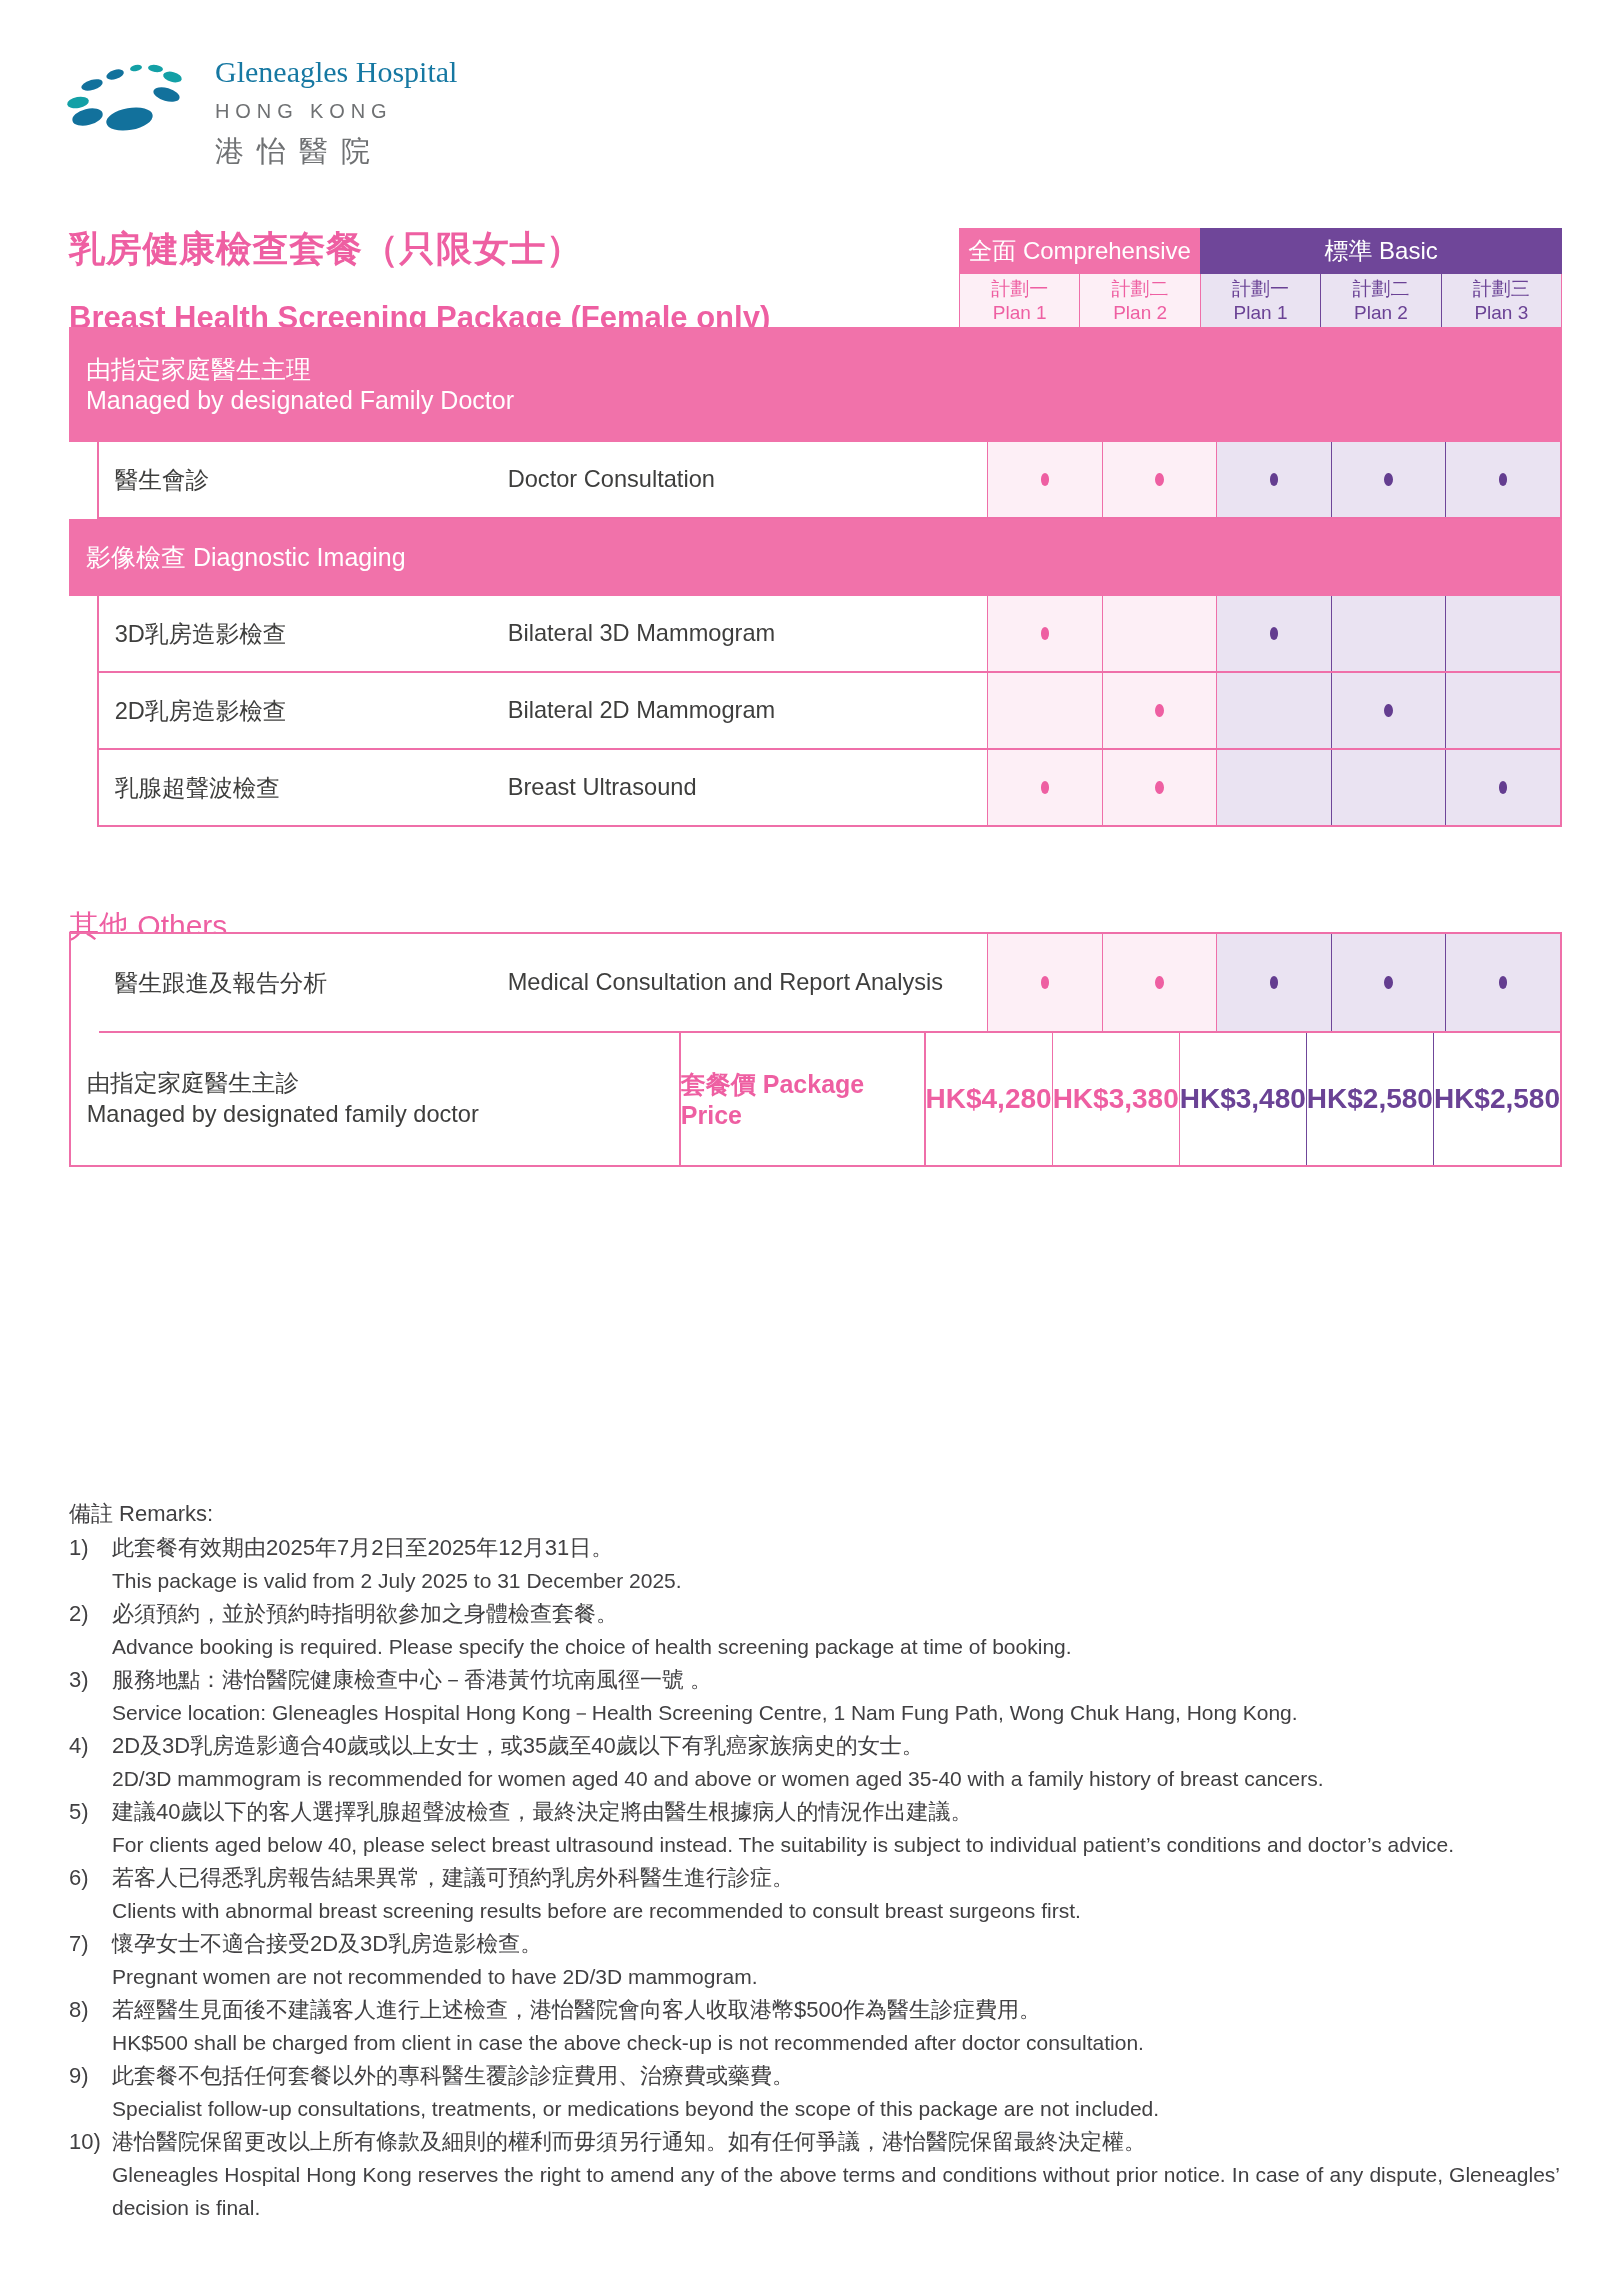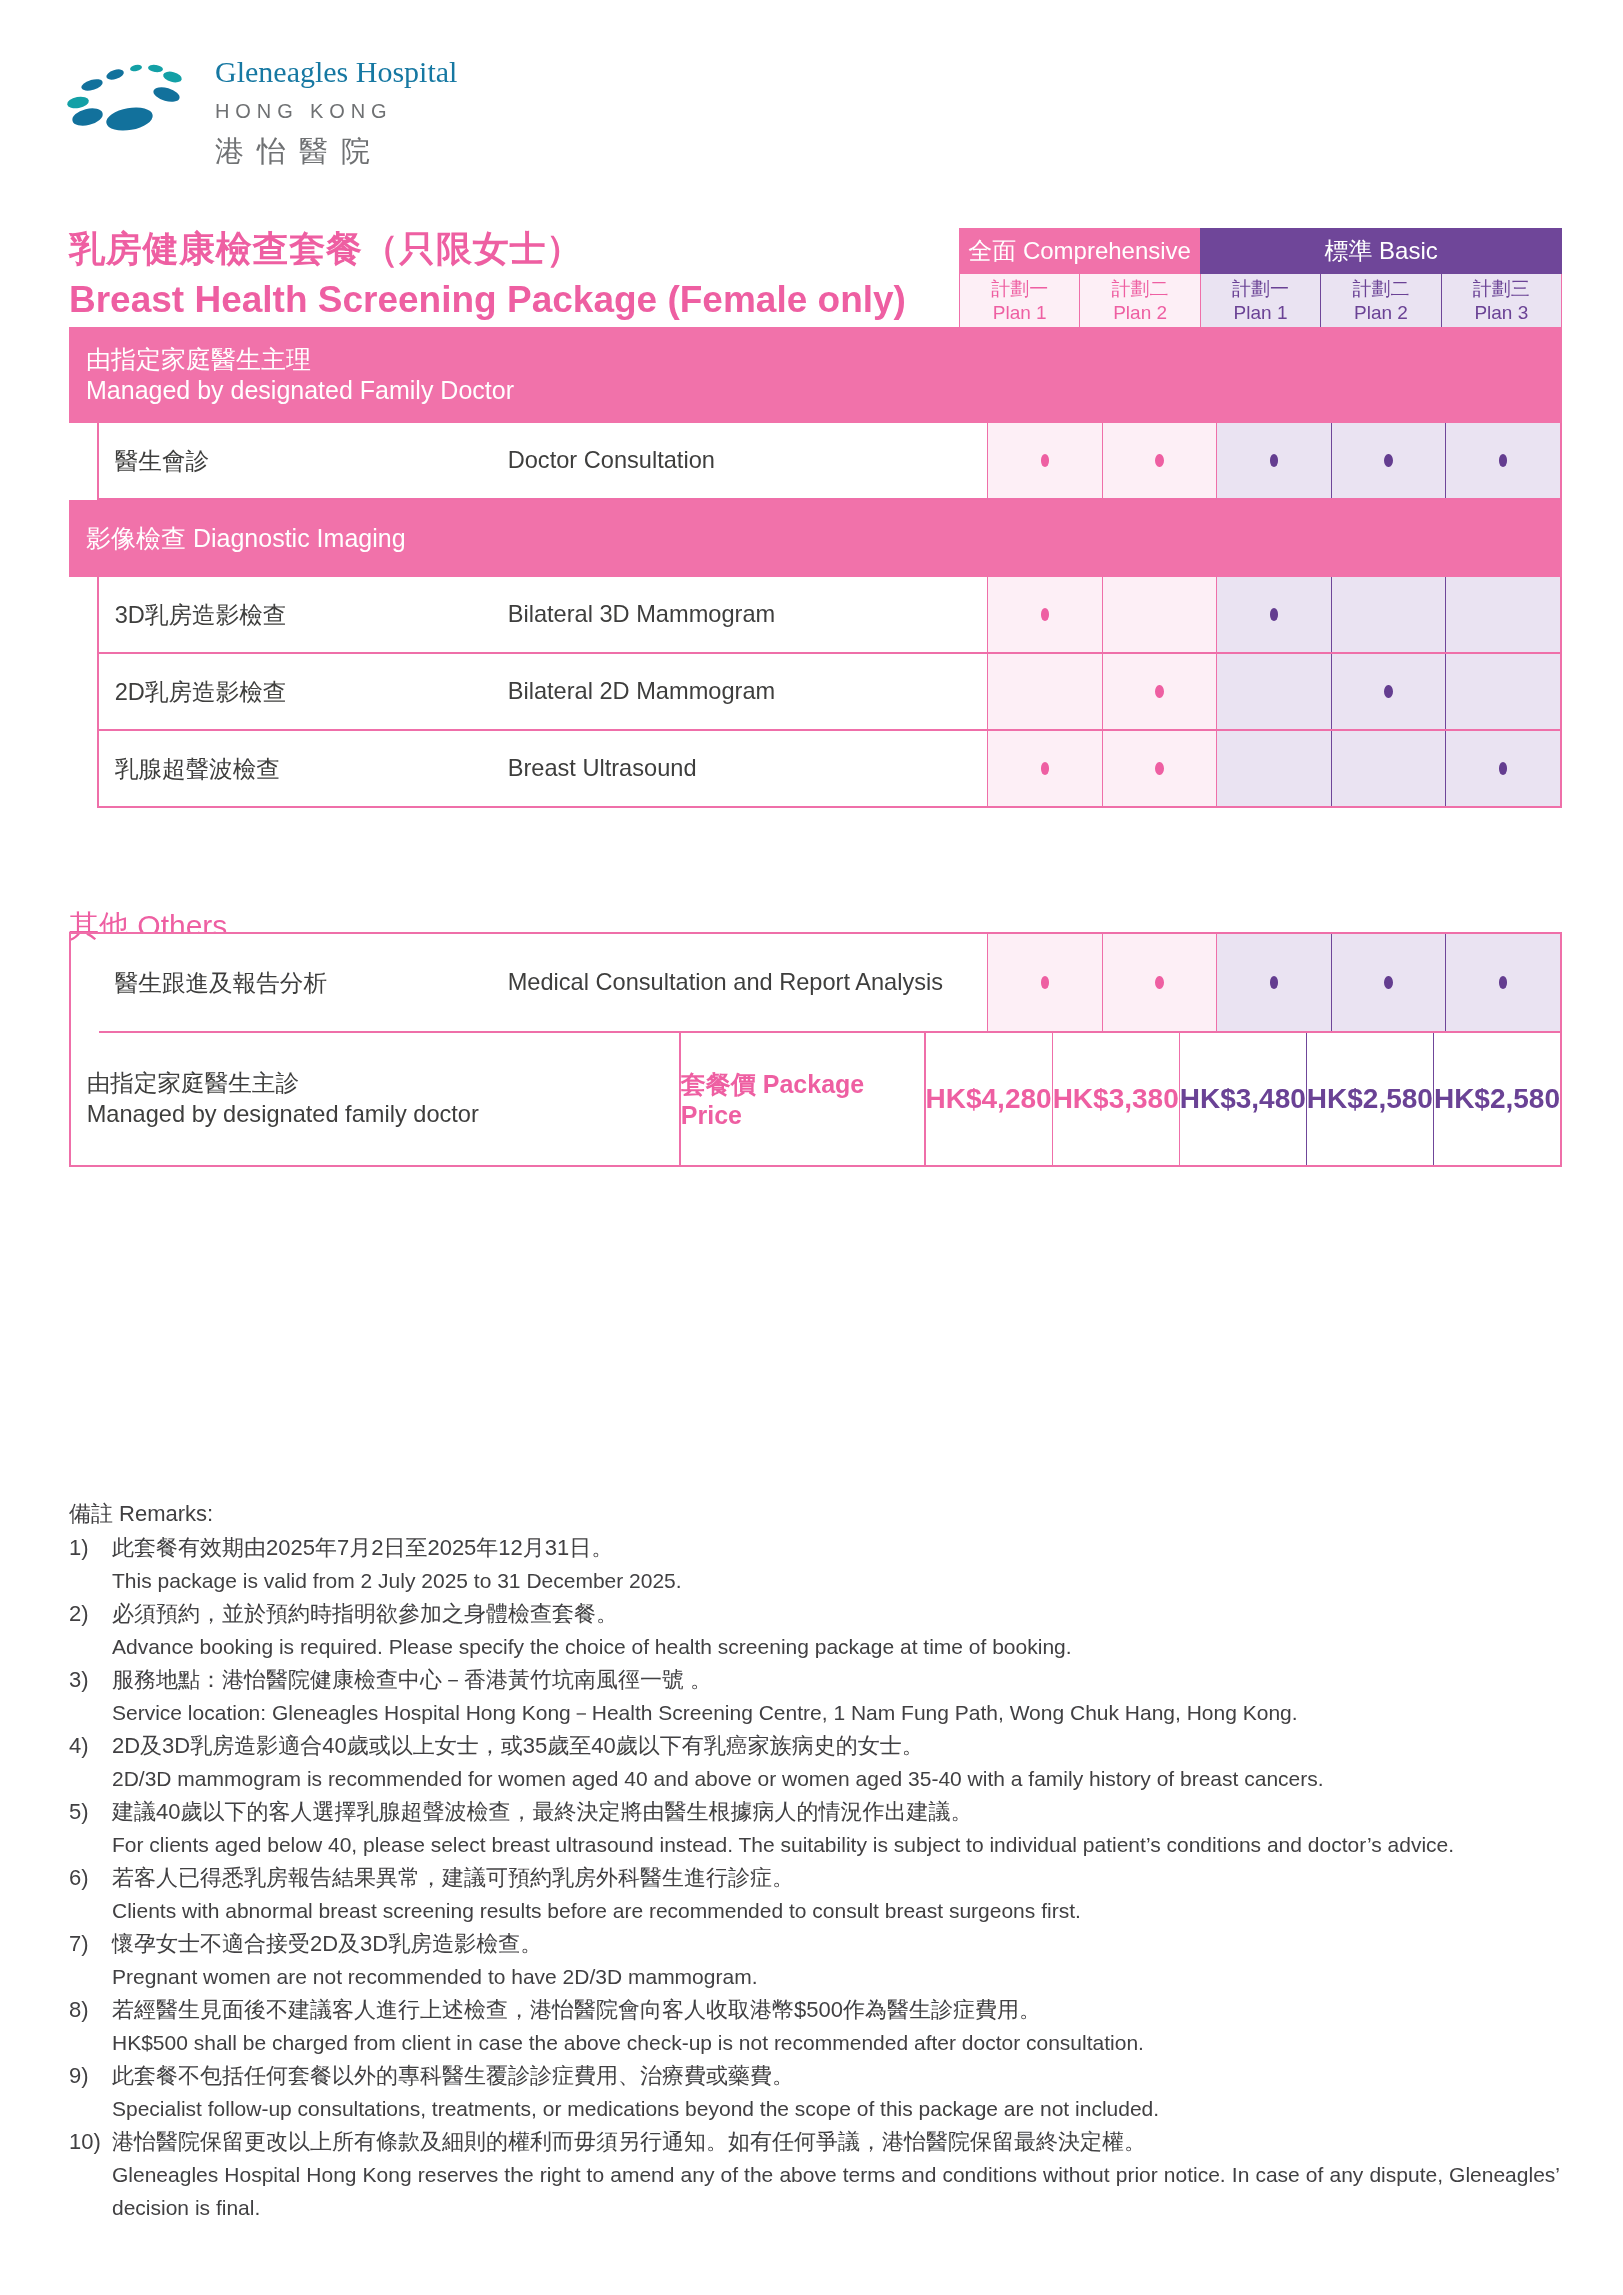--- a/index.html
+++ b/index.html
@@ -26,38 +26,38 @@
   .e8{left:107px;top:18.3px;width:19px;height:9.8px;transform:rotate(14deg);}
   .e9{left:97px;top:34px;width:27px;height:13px;transform:rotate(16deg);}
   .logo-text{position:absolute;left:215px;top:55px;}
   .logo-name{font-family:"Liberation Serif","DejaVu Serif",serif;font-size:30px;color:var(--wordmark);}
   .logo-region{margin-top:10.5px;font-size:20px;letter-spacing:5.9px;color:var(--gray);}
   .logo-cn{margin-top:9.2px;font-size:29px;letter-spacing:13px;color:var(--gray);}
 
   
   .titleblock{position:absolute;left:69px;top:225px;width:877px;color:var(--pink_deep);}
   .title-zh{font-size:36px;font-weight:700;letter-spacing:0.7px;}
-  .title-en{margin-top:5px;font-size:37px;font-weight:700;}
+  .title-en{margin-top:26px;font-size:31px;font-weight:700;}
 
   
   .table1{position:absolute;left:69px;top:228px;width:1493px;}
   .hdr-row{display:flex;height:46px;}
   .spacer{width:890px;}
   .grp{display:flex;align-items:center;justify-content:center;color:#fff;font-size:24px;}
   .g-pink{flex:2;background:var(--pink);}
   .g-purple{flex:3;background:var(--purple);}
   .sub-row{display:flex;height:53px;}
   .plancols{display:flex;flex:1;}
   .pc{flex:1;display:flex;flex-direction:column;align-items:center;justify-content:center;font-size:19px;line-height:24px;}
   .pc.t-pink{background:var(--pink_light);color:var(--pink_deep);border-left:1.3px solid var(--pinkline);}
   .pc.t-purple{background:var(--purple_light);color:var(--purple_deep);border-left:1.3px solid var(--purple);}
   .pc.bl-pink{border-left-color:var(--pinkline);}
   .pc:last-child{border-right:1.3px solid var(--pinkline);}
   .section{background:var(--pink);color:#fff;padding-left:17px;display:flex;flex-direction:column;justify-content:center;}
-  .s1{height:96px;font-size:25px;line-height:31px;}
+  .s1{height:115px;font-size:25px;line-height:31px;}
   .s2{height:77px;font-size:25px;}
   .brow{display:flex;height:77px;border-bottom:2px solid var(--pinkline);border-left:2px solid var(--pinkline);border-right:2px solid var(--pinkline);background:#fff;margin-left:28px;}
   .name{width:888px;display:flex;align-items:center;padding-left:15.7px;font-size:23.6px;color:var(--ink);}
   .name .zh{width:393px;flex:none;}
   .cell{flex:1;display:flex;align-items:center;justify-content:center;}
   .cell.t-pink{background:var(--pink_light);border-left:1.3px solid var(--pinkline);}
   .cell.t-purple{background:var(--purple_light);border-left:1.3px solid var(--purple);}
   .cell.bl-pink{border-left-color:var(--pinkline);}
   .dot{width:8.5px;height:13px;border-radius:50%;visibility:hidden;}
   .t-pink .dot{background:var(--pink_deep);}

